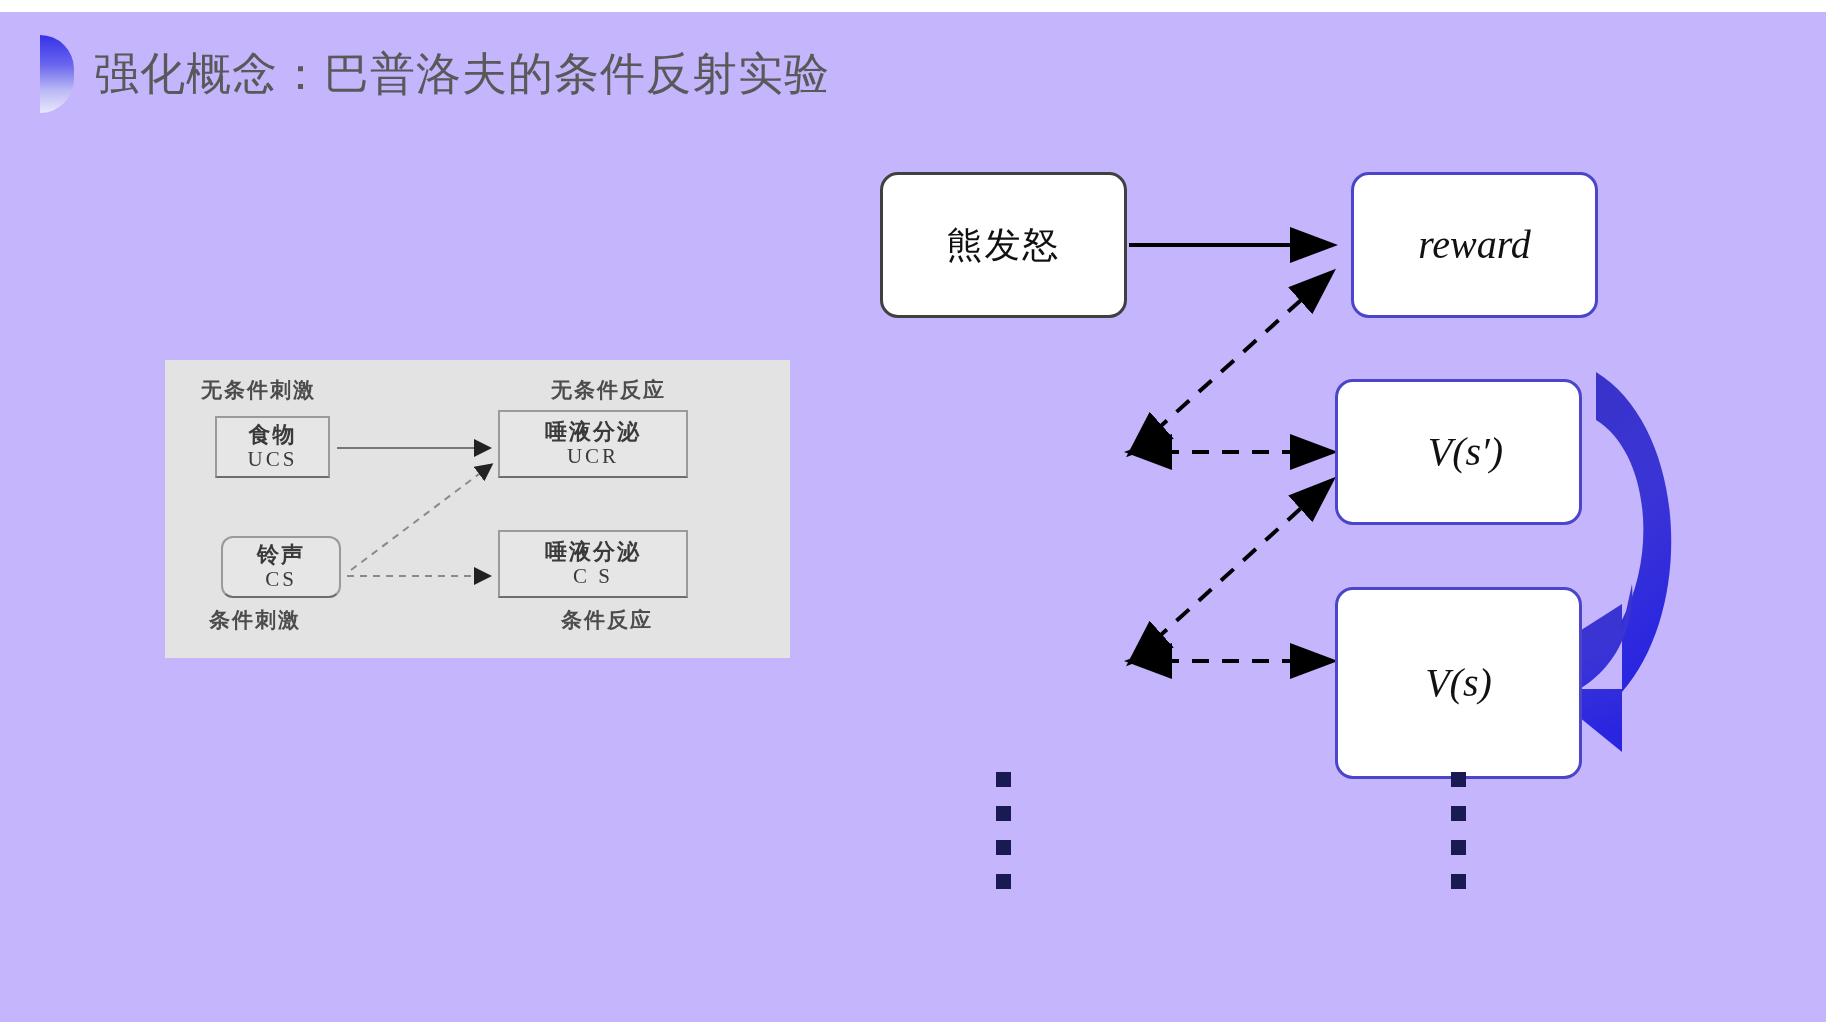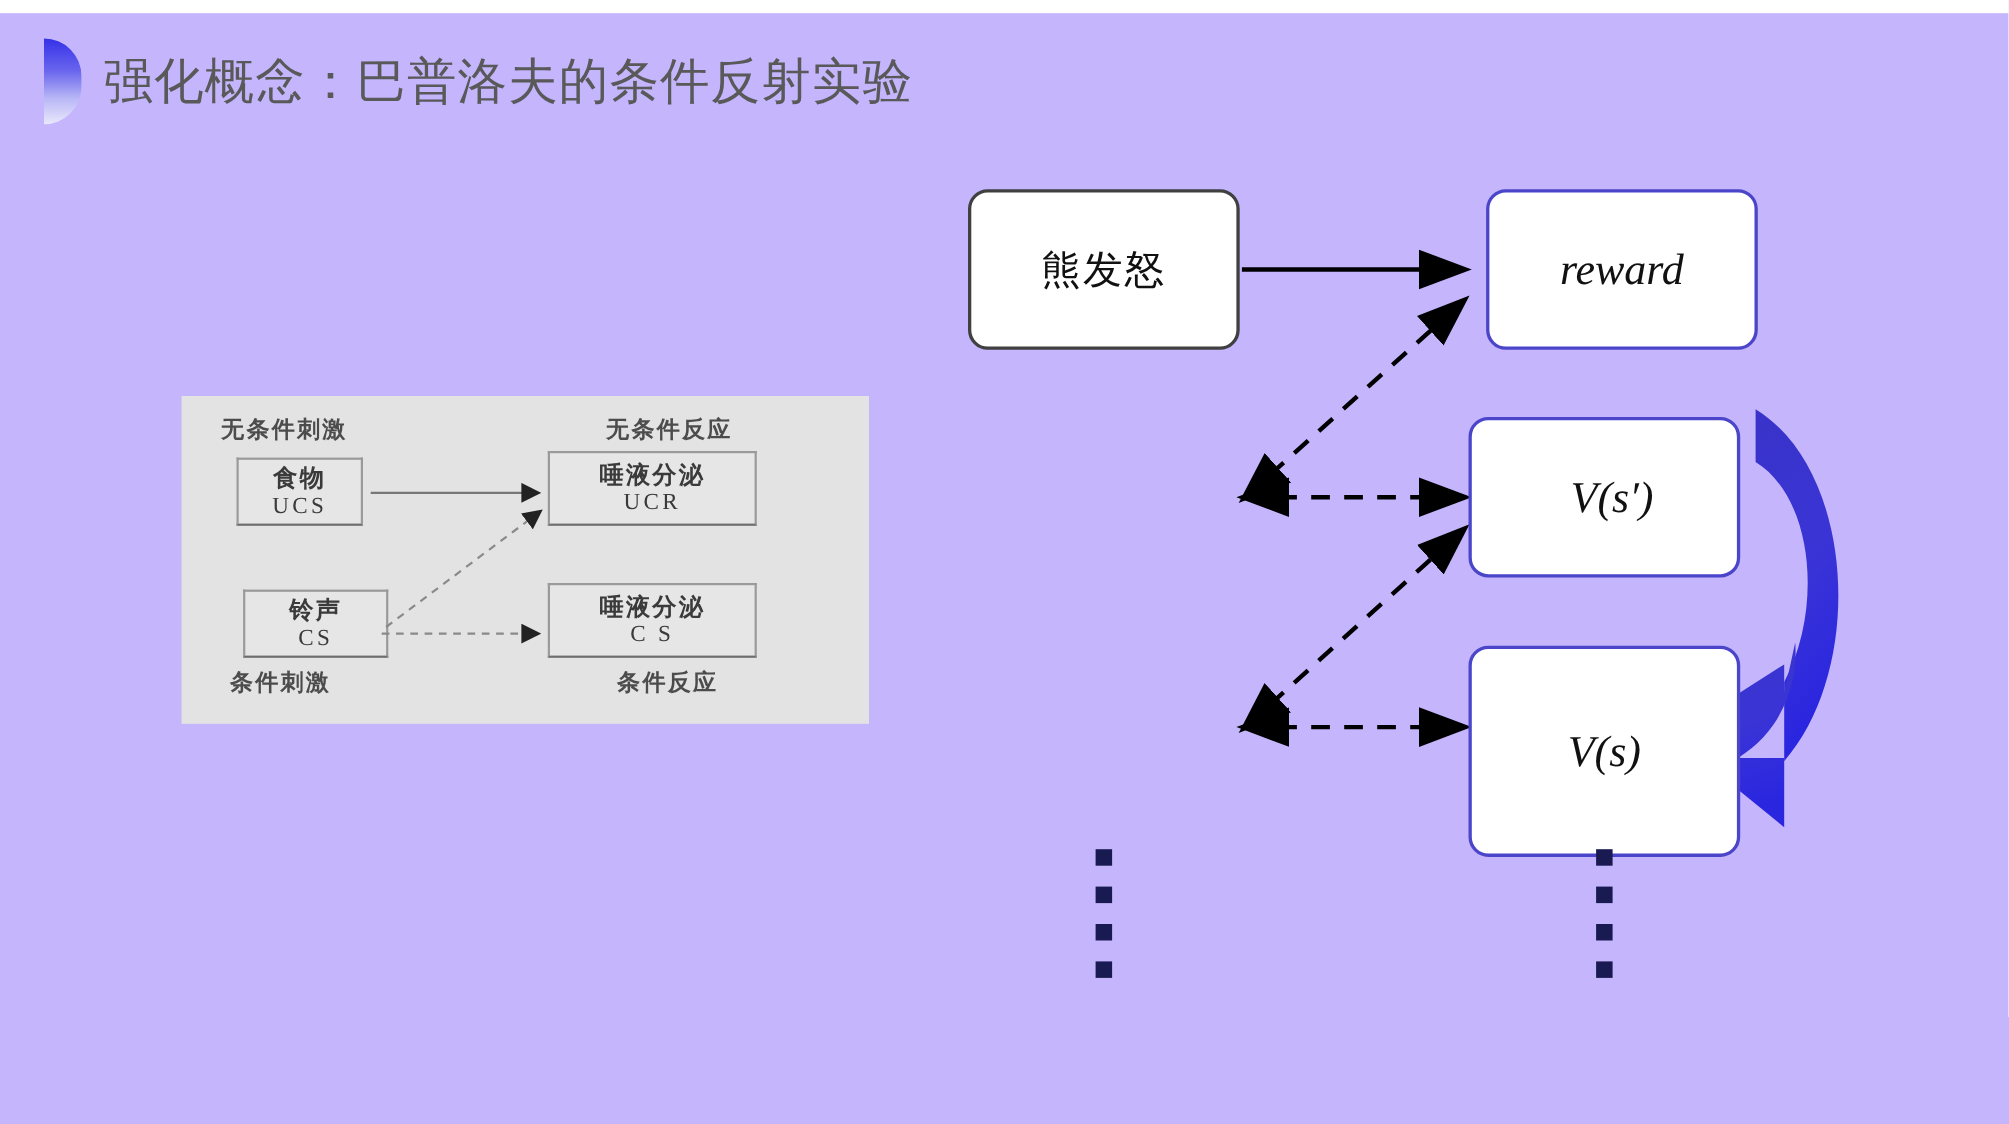--- a/index.html
+++ b/index.html
@@ -92,21 +92,21 @@
   }
   .pv-box .en {
     font-family: "Liberation Serif", "DejaVu Serif", serif;
     font-size: 21px;
     color: #3a3a3a;
     letter-spacing: 3px;
     white-space: nowrap;
   }
   #pv-box-ucs { left: 50px;  top: 56px;  width: 115px; height: 62px; }
   #pv-box-ucr { left: 333px; top: 50px;  width: 190px; height: 68px; }
-  #pv-box-cs  { left: 56px;  top: 176px; width: 132px; height: 62px; }
+  #pv-box-cs  { left: 56px;  top: 176px; width: 120px; height: 62px; border-radius: 12px; }
   #pv-box-cr  { left: 333px; top: 170px; width: 190px; height: 68px; }
 
   #pv-svg {
     position: absolute;
     left: 0; top: 0;
     width: 625px;
     height: 298px;
   }
 
   

